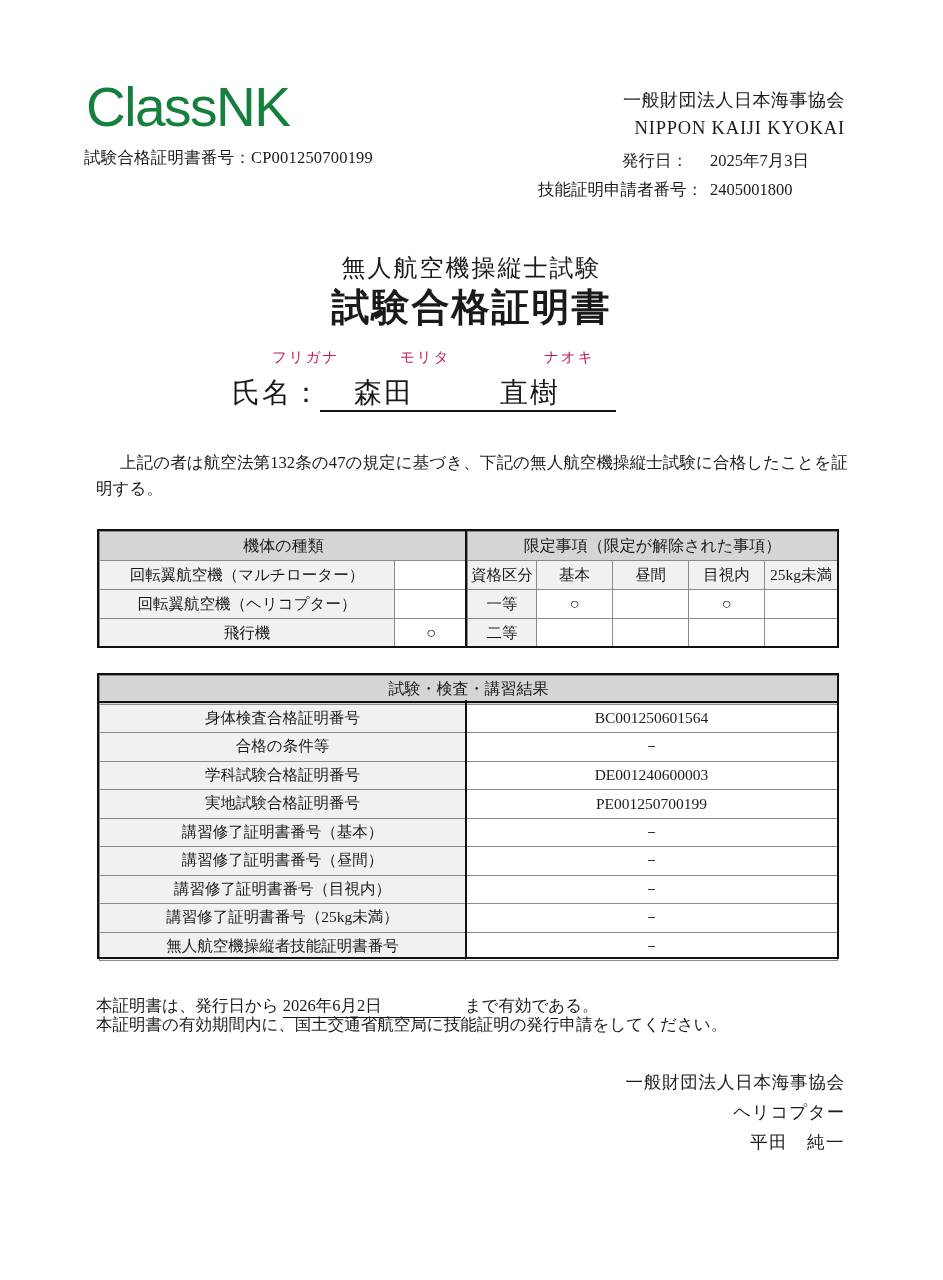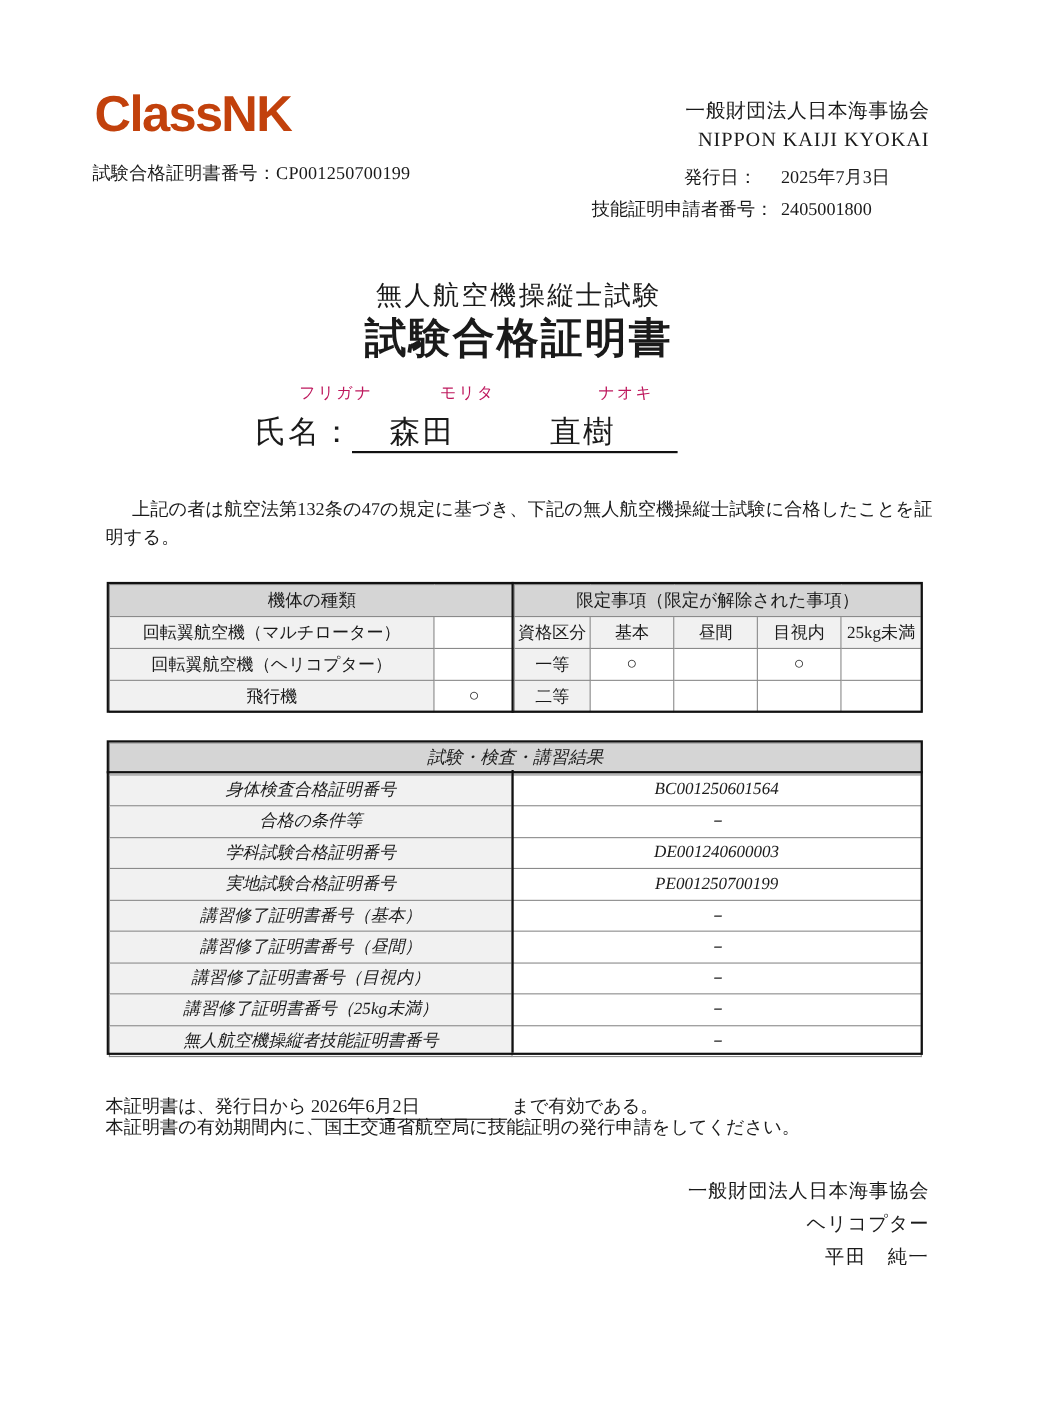--- a/index.html
+++ b/index.html
@@ -21,24 +21,24 @@
     inset: 0;
     background: #ffffff;
   }
 
   
   .logo {
     position: absolute;
     left: 86px;
     top: 80px;
     font-family: "Liberation Sans", "DejaVu Sans", sans-serif;
-    font-weight: bold;
-    font-size: 46px;
+    font-weight: normal;
+    font-size: 55px;
     letter-spacing: -1.5px;
-    color: #c2410c;
+    color: #15803d;
     line-height: 1;
   }
   .cert-no {
     position: absolute;
     left: 84px;
     top: 147px;
     font-size: 16.5px;
     letter-spacing: 0.2px;
     white-space: nowrap;
   }
@@ -181,21 +181,21 @@
     height: 0;
     border-top: 2.5px solid #111;
   }
 
   
   #table-aircraft { left: 99px; top: 531px; width: 738px; }
   #table-aircraft td { height: 28px; }
 
   
   #table-results { left: 99px; top: 675px; width: 738px; }
-  #table-results td { height: 27.5px; font-style: italic; }
+  #table-results td { height: 27.5px; }
   #table-results td.lbl  { }
   #table-results td.val  { text-align: center; }
 
   
   .validity {
     position: absolute;
     left: 96px;
     top: 983px;
     font-size: 16.5px;
     white-space: nowrap;

